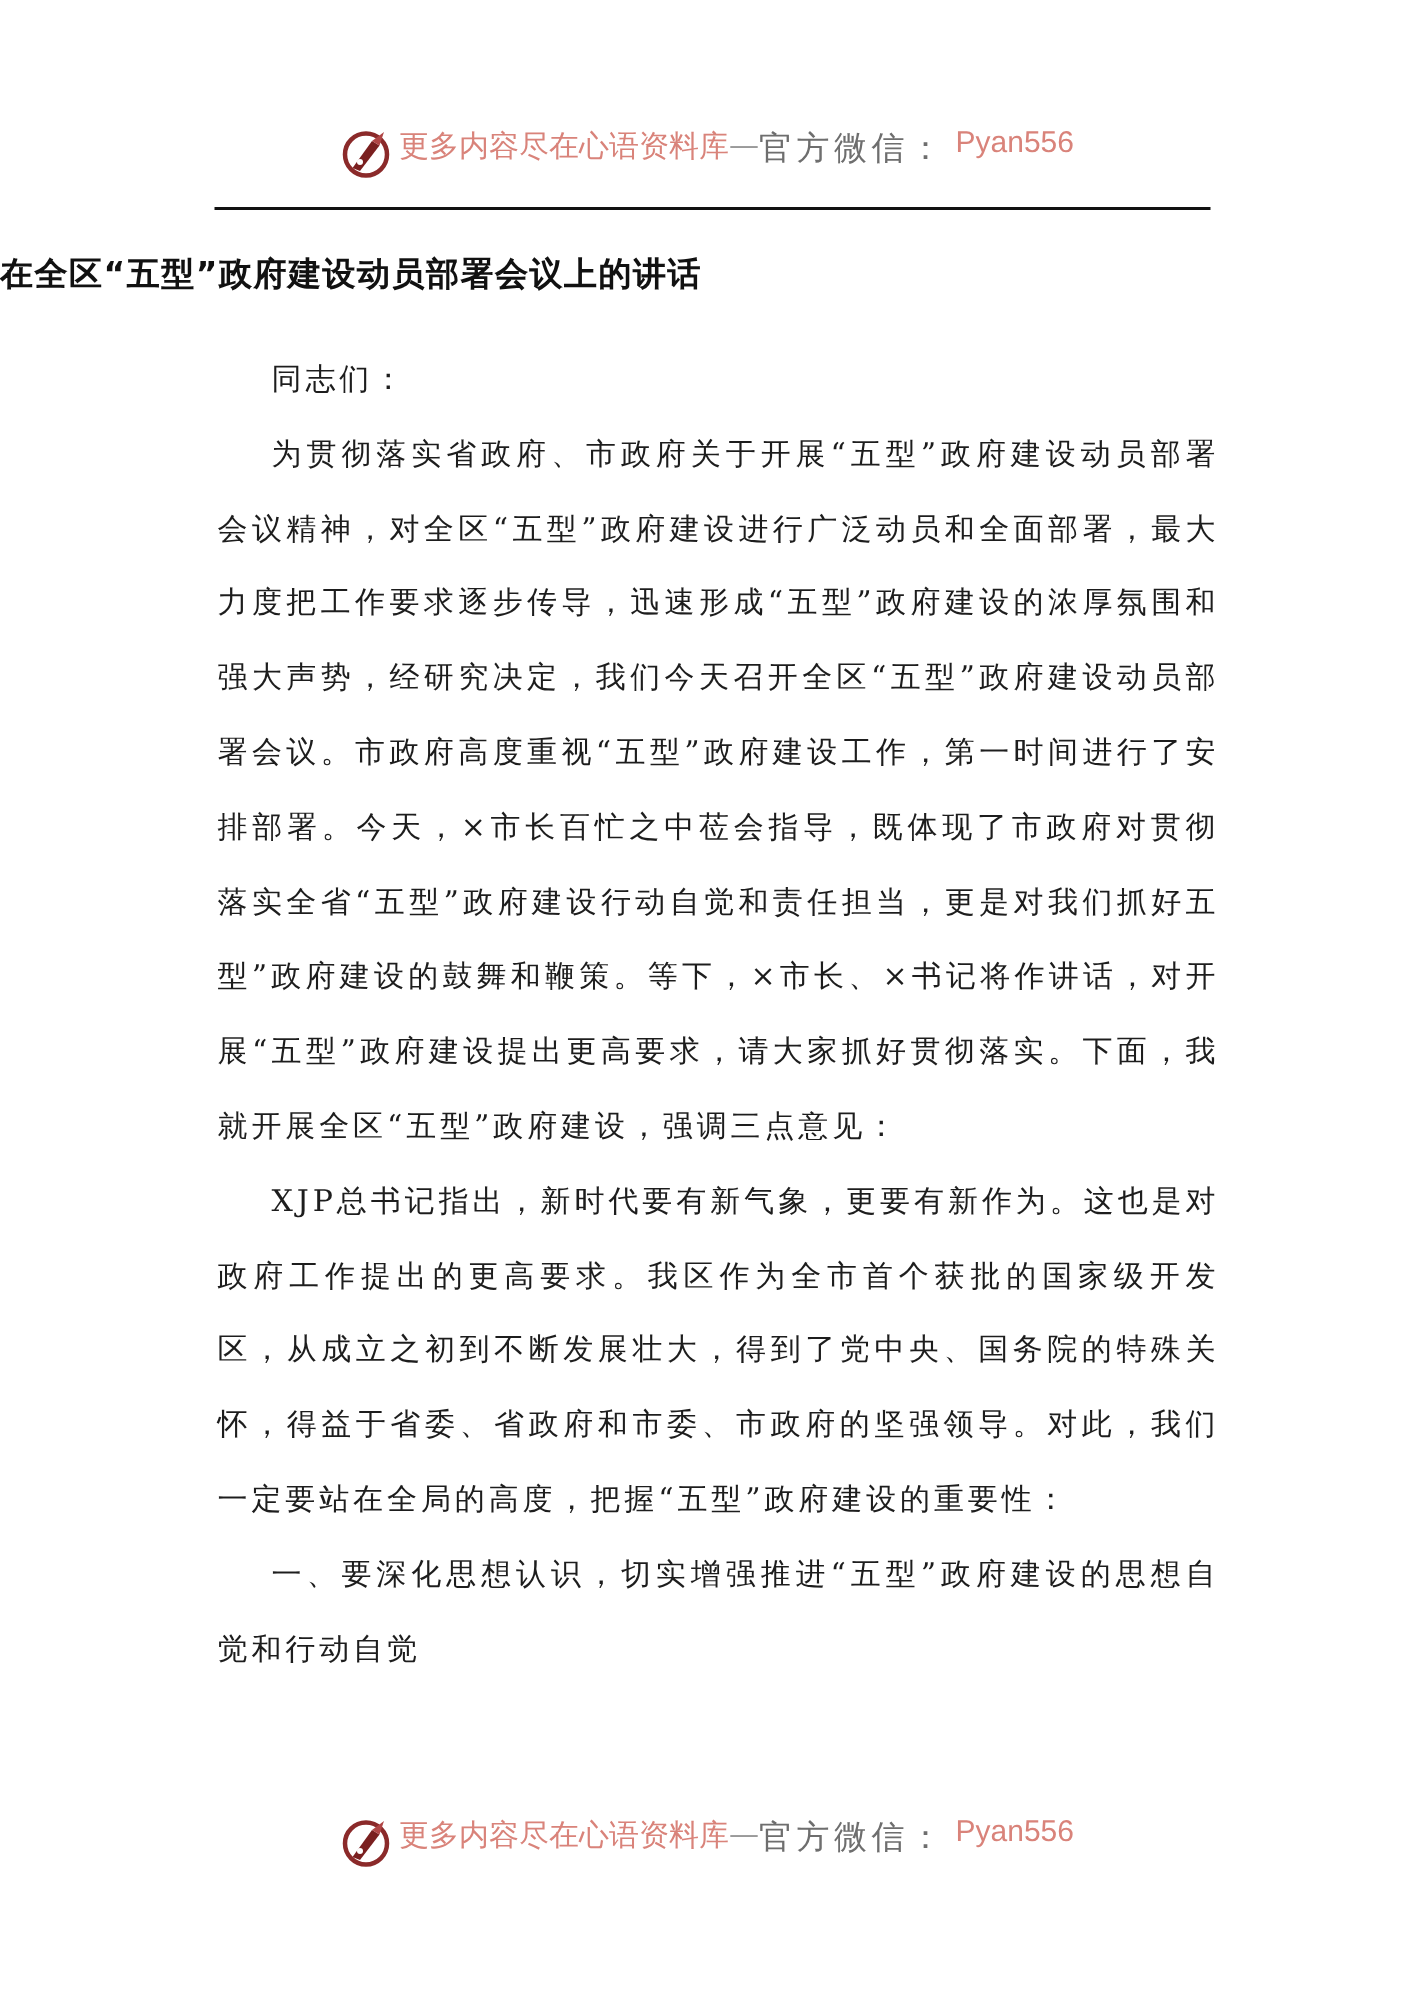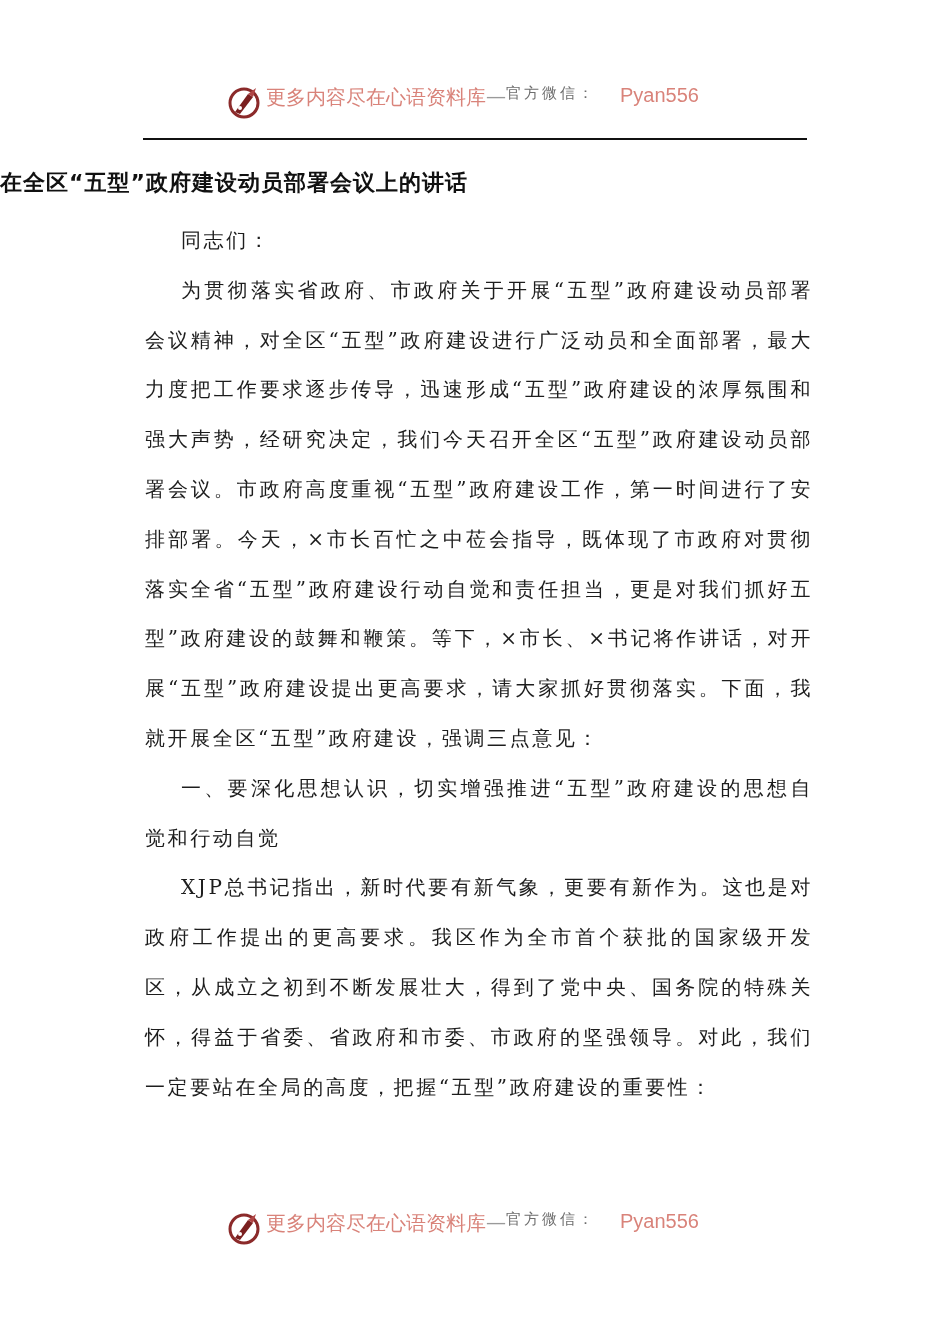--- a/index.html
+++ b/index.html
@@ -5,27 +5,27 @@
   html, body { margin: 0; padding: 0; background: #ffffff; }
   body { width: 950px; height: 1344px; position: relative; overflow: hidden;
          font-family: "DejaVu Serif", "Liberation Serif", serif; color: #1a1a1a; }
   .banner { position: absolute; left: 226px; height: 40px; display: flex; align-items: flex-start; }
   .banner.top { top: 84px; }
   .banner.bottom { top: 1210px; }
   .banner .logo { width: 36px; height: 36px; margin-right: 4px; }
   .banner .b-main { color: #d9837a; font-size: 20px; letter-spacing: 0px;
                     font-family: "DejaVu Serif", serif; }
   .banner .b-dash { color: #9a9a9a; font-size: 20px; }
-  .banner .b-wx { color: #6e6e6e; font-size: 15px; font-family: "DejaVu Serif", serif; letter-spacing: 3px; }
-  .banner .b-id { color: #d9837a; font-size: 20px; font-family: "Liberation Sans", sans-serif; margin-left: 24px; }
+  .banner .b-wx { color: #6e6e6e; font-size: 22px; font-family: "DejaVu Serif", serif; letter-spacing: 3px; }
+  .banner .b-id { color: #d9837a; font-size: 20px; font-family: "Liberation Sans", sans-serif; margin-left: 6px; }
   .rule { position: absolute; left: 143px; top: 138px; width: 664px; height: 2px; background: #111; }
   .title { position: absolute; top: 168px; left: 0; width: 950px; text-align: left;
            font-size: 22px; font-weight: bold; letter-spacing: 1px;
            font-family: "DejaVu Sans", sans-serif; color: #111; }
-  .body { position: absolute; left: 145px; top: 216px; width: 668px;
+  .body { position: absolute; left: 145px; top: 228px; width: 668px;
           font-size: 20px; line-height: 49.8px; letter-spacing: 2.6px; color: #1d1d1d; }
   .body p { margin: 0; text-align: justify; }
   .body p.ind { text-indent: 36px; }
 </style>
 </head>
 <body>
 
 <div class="banner top">
   <svg class="logo" viewBox="0 0 36 36">
     <circle cx="18" cy="19" r="14" fill="none" stroke="#8b2a2a" stroke-width="3"></circle>
@@ -39,22 +39,22 @@
   <span class="b-id">Pyan556</span>
 </div>
 
 <div class="rule"></div>
 
 <div class="title">在全区“五型”政府建设动员部署会议上的讲话</div>
 
 <div class="body">
   <p class="ind">同志们：</p>
   <p class="ind">为贯彻落实省政府、市政府关于开展“五型”政府建设动员部署会议精神，对全区“五型”政府建设进行广泛动员和全面部署，最大力度把工作要求逐步传导，迅速形成“五型”政府建设的浓厚氛围和强大声势，经研究决定，我们今天召开全区“五型”政府建设动员部署会议。市政府高度重视“五型”政府建设工作，第一时间进行了安排部署。今天，×市长百忙之中莅会指导，既体现了市政府对贯彻落实全省“五型”政府建设行动自觉和责任担当，更是对我们抓好五型”政府建设的鼓舞和鞭策。等下，×市长、×书记将作讲话，对开展“五型”政府建设提出更高要求，请大家抓好贯彻落实。下面，我就开展全区“五型”政府建设，强调三点意见：</p>
+  <p class="ind">XJP总书记指出，新时代要有新气象，更要有新作为。这也是对政府工作提出的更高要求。我区作为全市首个获批的国家级开发区，从成立之初到不断发展壮大，得到了党中央、国务院的特殊关怀，得益于省委、省政府和市委、市政府的坚强领导。对此，我们一定要站在全局的高度，把握“五型”政府建设的重要性：</p>
   <p class="ind">一、要深化思想认识，切实增强推进“五型”政府建设的思想自觉和行动自觉</p>
-  <p class="ind">XJP总书记指出，新时代要有新气象，更要有新作为。这也是对政府工作提出的更高要求。我区作为全市首个获批的国家级开发区，从成立之初到不断发展壮大，得到了党中央、国务院的特殊关怀，得益于省委、省政府和市委、市政府的坚强领导。对此，我们一定要站在全局的高度，把握“五型”政府建设的重要性：</p>
 </div>
 
 <div class="banner bottom">
   <svg class="logo" viewBox="0 0 36 36">
     <circle cx="18" cy="19" r="14" fill="none" stroke="#8b2a2a" stroke-width="3"></circle>
     <path d="M9 28 L22 10 L27 13 L14 30 Z" fill="#7a1f1f"></path>
     <path d="M22 10 L30 4 L27 13 Z" fill="#b04545"></path>
     <circle cx="14" cy="24" r="2" fill="#fff"></circle>
   </svg>
   <span class="b-main">更多内容尽在心语资料库</span>

